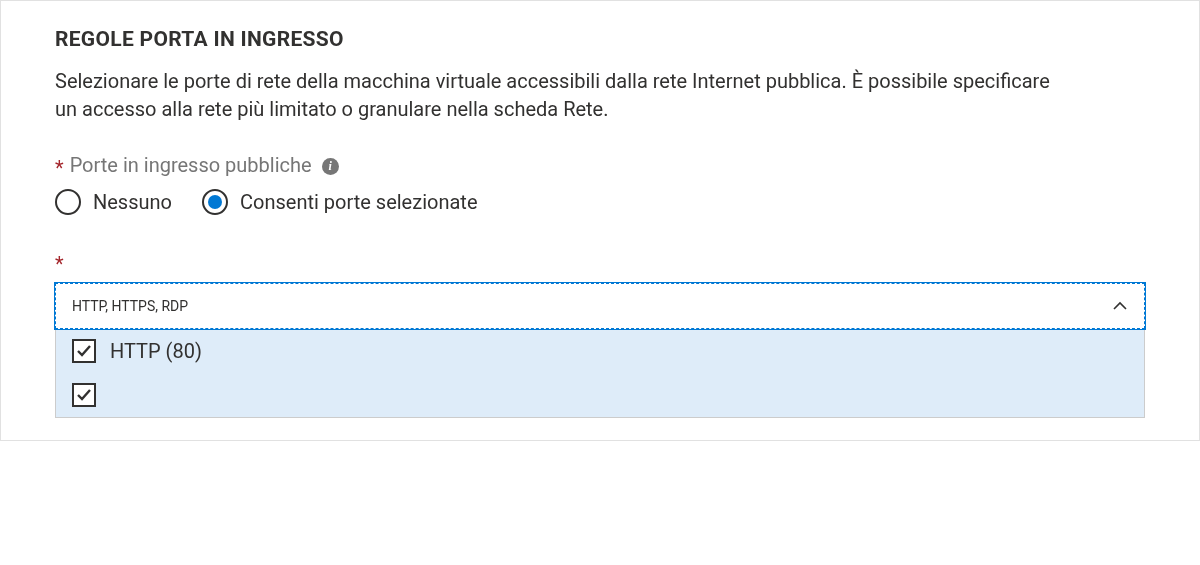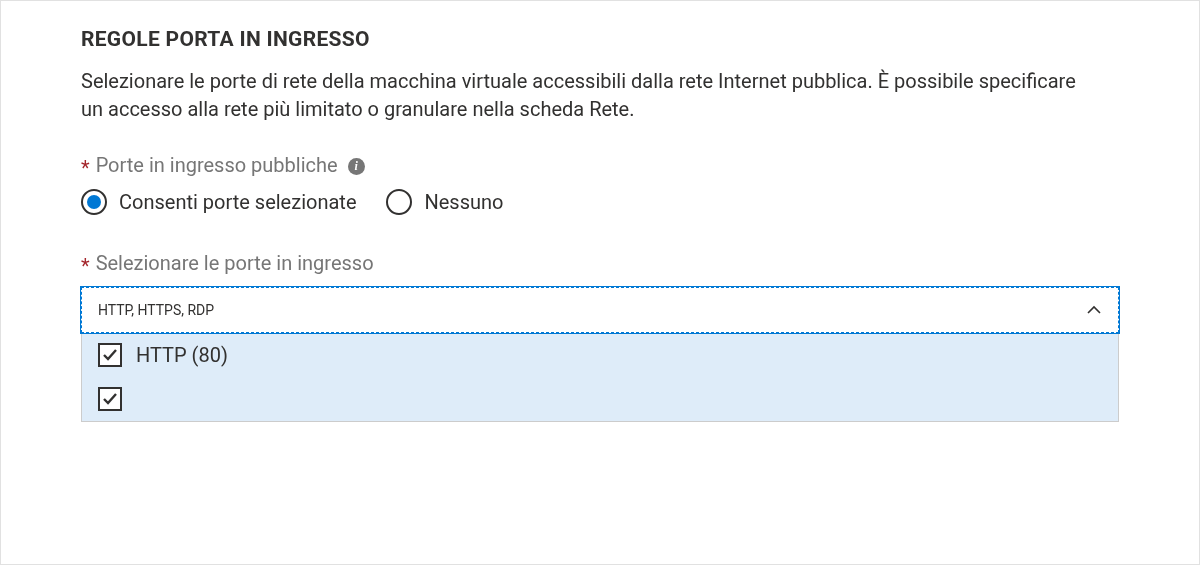--- a/index.html
+++ b/index.html
@@ -5,23 +5,23 @@
   * { box-sizing: border-box; }
   body {
     margin: 0;
     padding: 0;
     font-family: "Segoe UI", -apple-system, BlinkMacSystemFont, Roboto, "Helvetica Neue", sans-serif;
     background: #fff;
     color: #323130;
   }
   .panel {
     width: 1200px;
-    height: 565px;
+    height: 441px;
     border: 1px solid #E1E1E1;
-    padding: 26px 80px;
+    padding: 26px 54px;
     position: relative;
   }
   .section-title {
     font-size: 21px;
     font-weight: 700;
     letter-spacing: 0.3px;
     margin-bottom: 16px;
     color: #323130;
   }
   .description {
@@ -170,32 +170,31 @@
   <div class="description">Selezionare le porte di rete della macchina virtuale accessibili dalla rete Internet pubblica. È possibile specificare un accesso alla rete più limitato o granulare nella scheda Rete.</div>
 
   <div class="field-label-row">
     <span class="asterisk">*</span>
     <span class="field-label">Porte in ingresso pubbliche</span>
     <span class="info-icon">i</span>
   </div>
 
   <div class="radio-row">
     <div class="radio-option">
+      <span class="radio-circle"></span>
+      <span class="radio-text">Nessuno</span>
+    </div>
+    <div class="radio-option">
       <span class="radio-circle checked"></span>
       <span class="radio-text">Consenti porte selezionate</span>
     </div>
-    <div class="radio-option">
-      <span class="radio-circle"></span>
-      <span class="radio-text">Nessuno</span>
-    </div>
   </div>
 
   <div class="field-label-row">
     <span class="asterisk">*</span>
-    <span class="field-label">Selezionare le porte in ingresso</span>
   </div>
 
   <div class="dropdown-wrap">
     <div class="dropdown-control">
       <span class="dropdown-value">HTTP, HTTPS, RDP</span>
       <svg class="chevron" viewBox="0 0 16 16">
         <path d="M2 11 L8 5 L14 11" fill="none" stroke="#323130" stroke-width="1.6"></path>
       </svg>
     </div>
 

